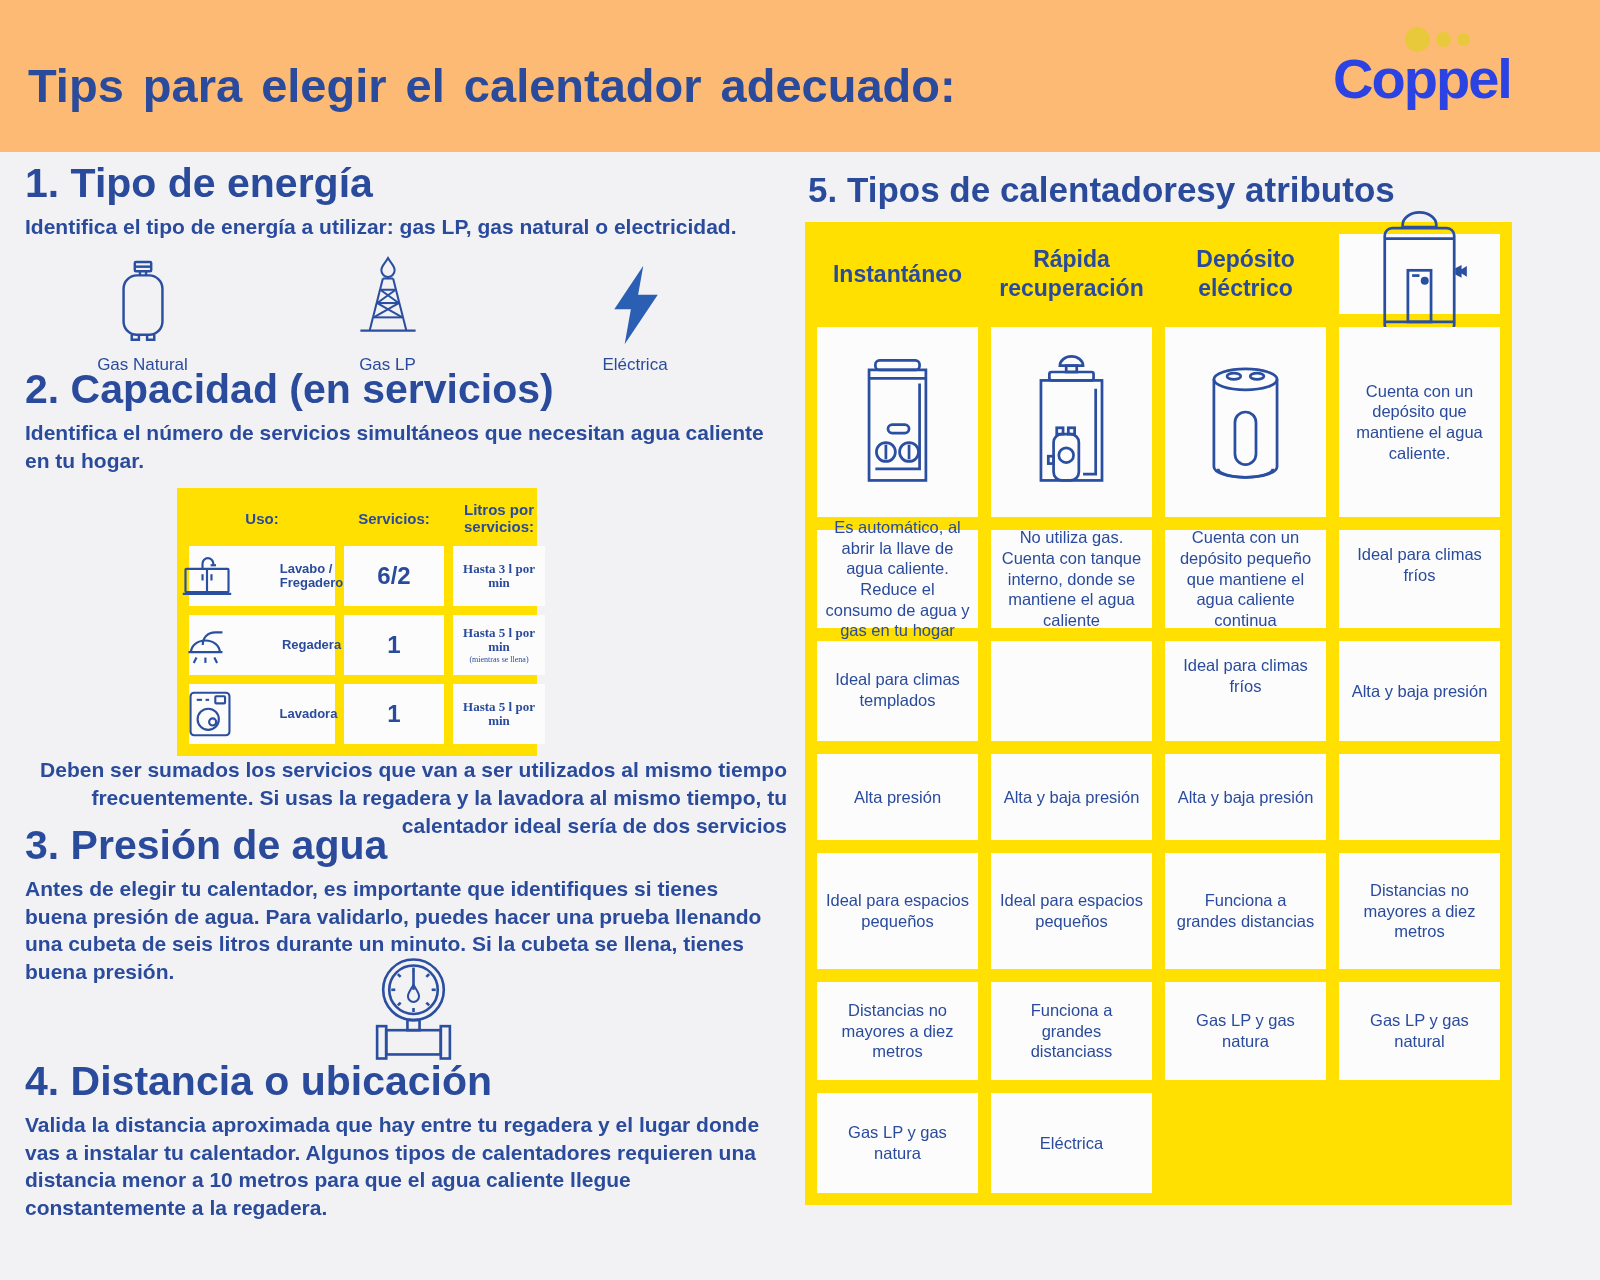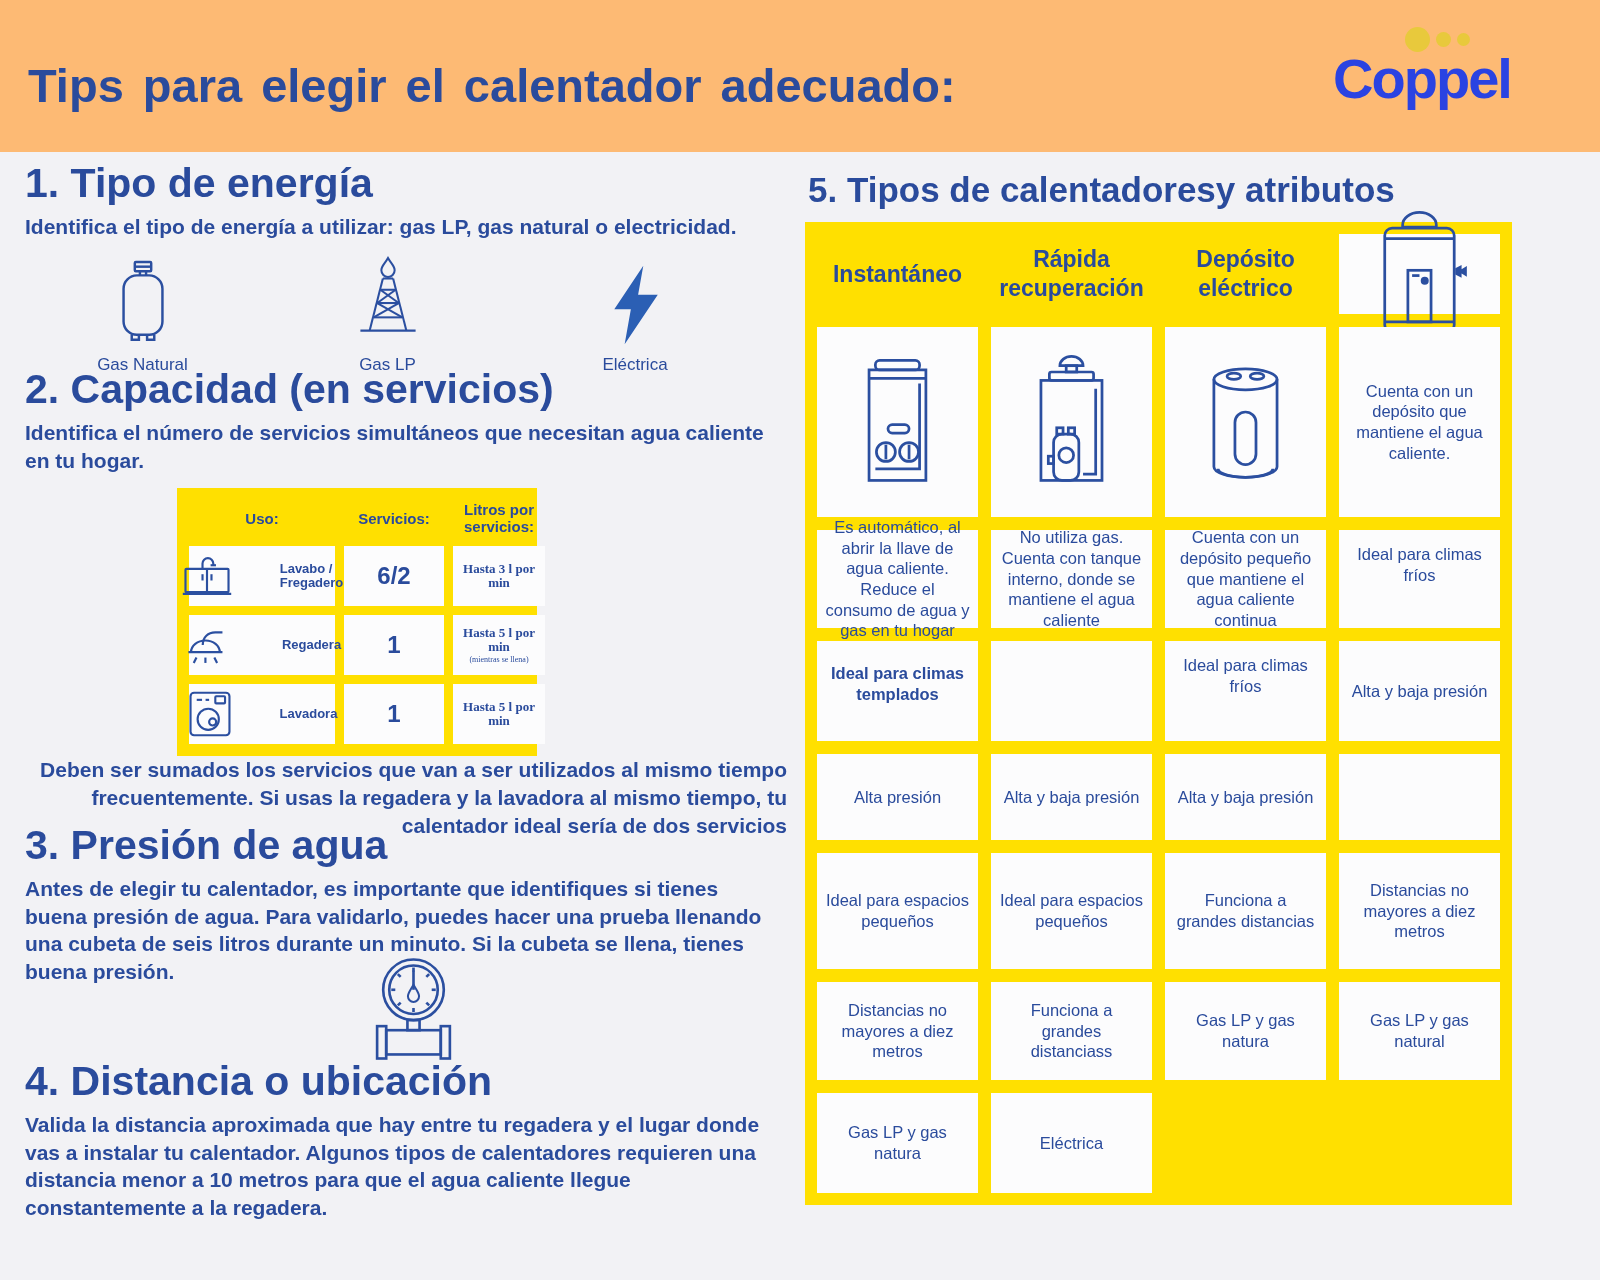--- a/index.html
+++ b/index.html
@@ -288,21 +288,21 @@
       <rect x="37" y="58" width="20" height="50" rx="10"></rect>
     </svg>
   </div>
 
   <div class="s5-cell">Cuenta con un depósito que mantiene el agua caliente.</div>
   <div class="s5-cell">Es automático, al abrir la llave de agua caliente. Reduce el consumo de agua y gas en tu hogar</div>
   <div class="s5-cell">No utiliza gas. Cuenta con tanque interno, donde se mantiene el agua caliente</div>
   <div class="s5-cell">Cuenta con un depósito pequeño que mantiene el agua caliente continua</div>
 
   <div class="s5-cell" style="align-items:flex-start;padding-top:14px;">Ideal para climas fríos</div>
-  <div class="s5-cell" style="align-items:flex-start;padding-top:22px;font-weight:bold;">Ideal para climas templados</div>
+  <div class="s5-cell" style="align-items:flex-start;padding-top:28px;">Ideal para climas templados</div>
   <div class="s5-cell" style="align-items:flex-start;padding-top:14px;"></div>
   <div class="s5-cell" style="align-items:flex-start;padding-top:14px;">Ideal para climas fríos</div>
 
   <div class="s5-cell">Alta y baja presión</div>
   <div class="s5-cell">Alta presión</div>
   <div class="s5-cell">Alta y baja presión</div>
   <div class="s5-cell">Alta y baja presión</div>
 
   <div class="s5-cell"></div>
   <div class="s5-cell">Ideal para espacios pequeños</div>

